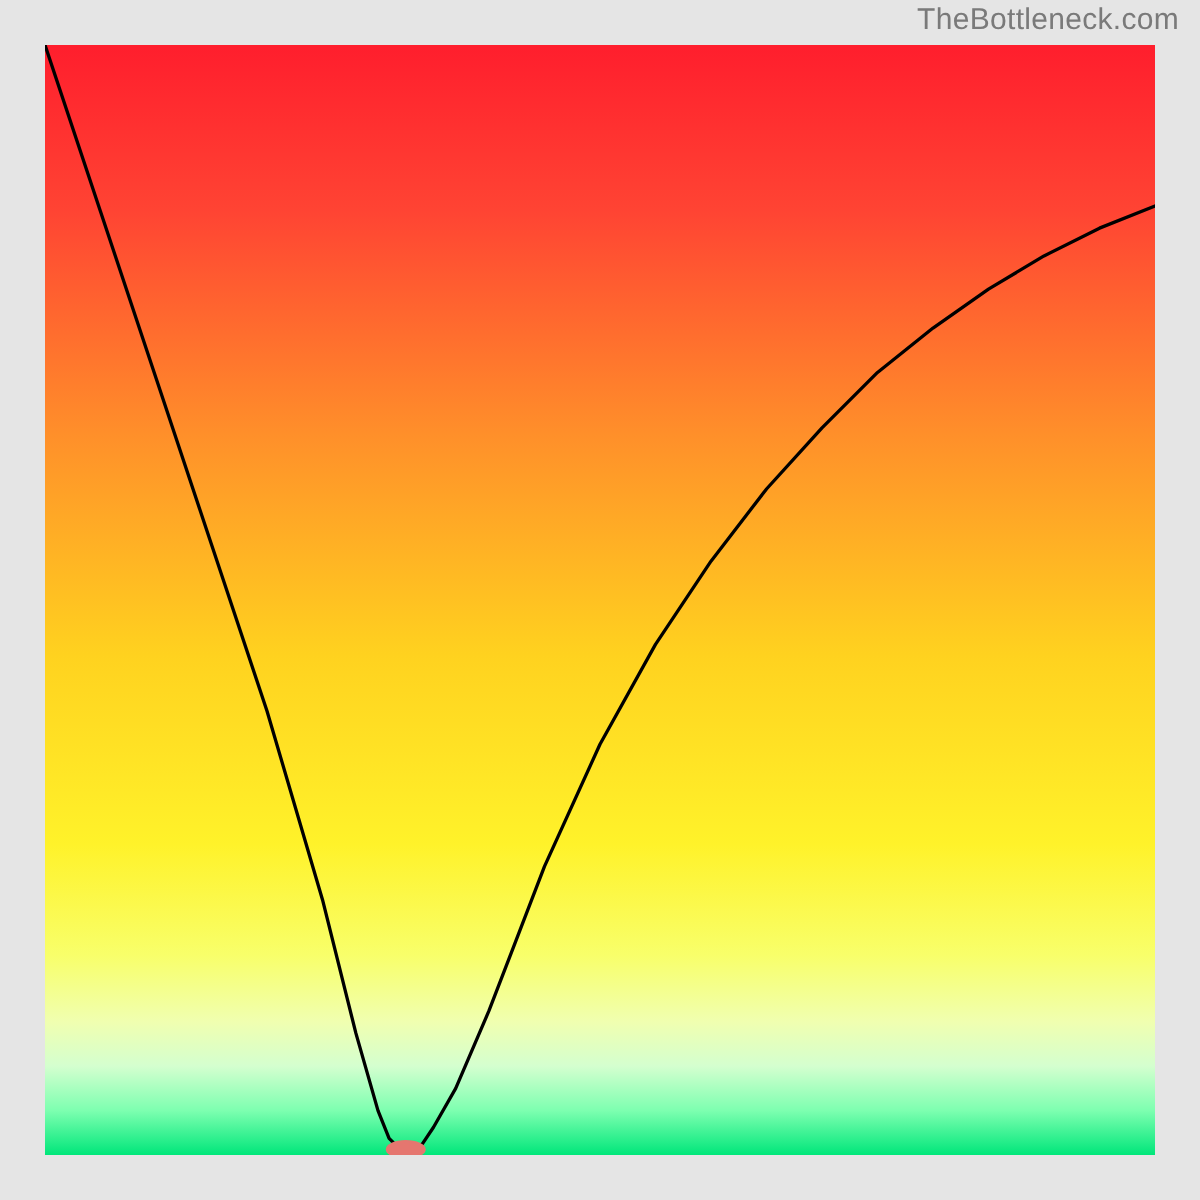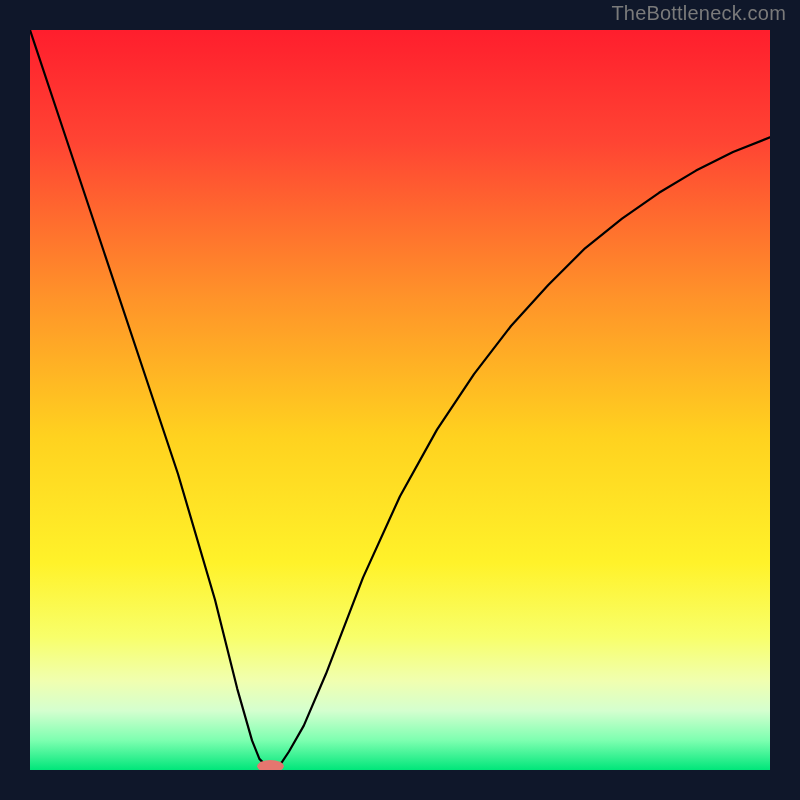--- a/index.html
+++ b/index.html
@@ -10,21 +10,21 @@
     overflow: hidden;
     background: #000;
     font-family: Arial, Helvetica, sans-serif;
   }
   .frame {
     position: absolute;
     top: 0;
     left: 0;
     width: 800px;
     height: 800px;
-    background: #0f172a;
+    background: #e5e5e5;
   }
   .watermark {
     position: absolute;
     top: 2px;
     right: 14px;
     color: #7a7a7a;
     font-size: 20px;
     font-weight: 500;
     letter-spacing: 0.2px;
     z-index: 20;

